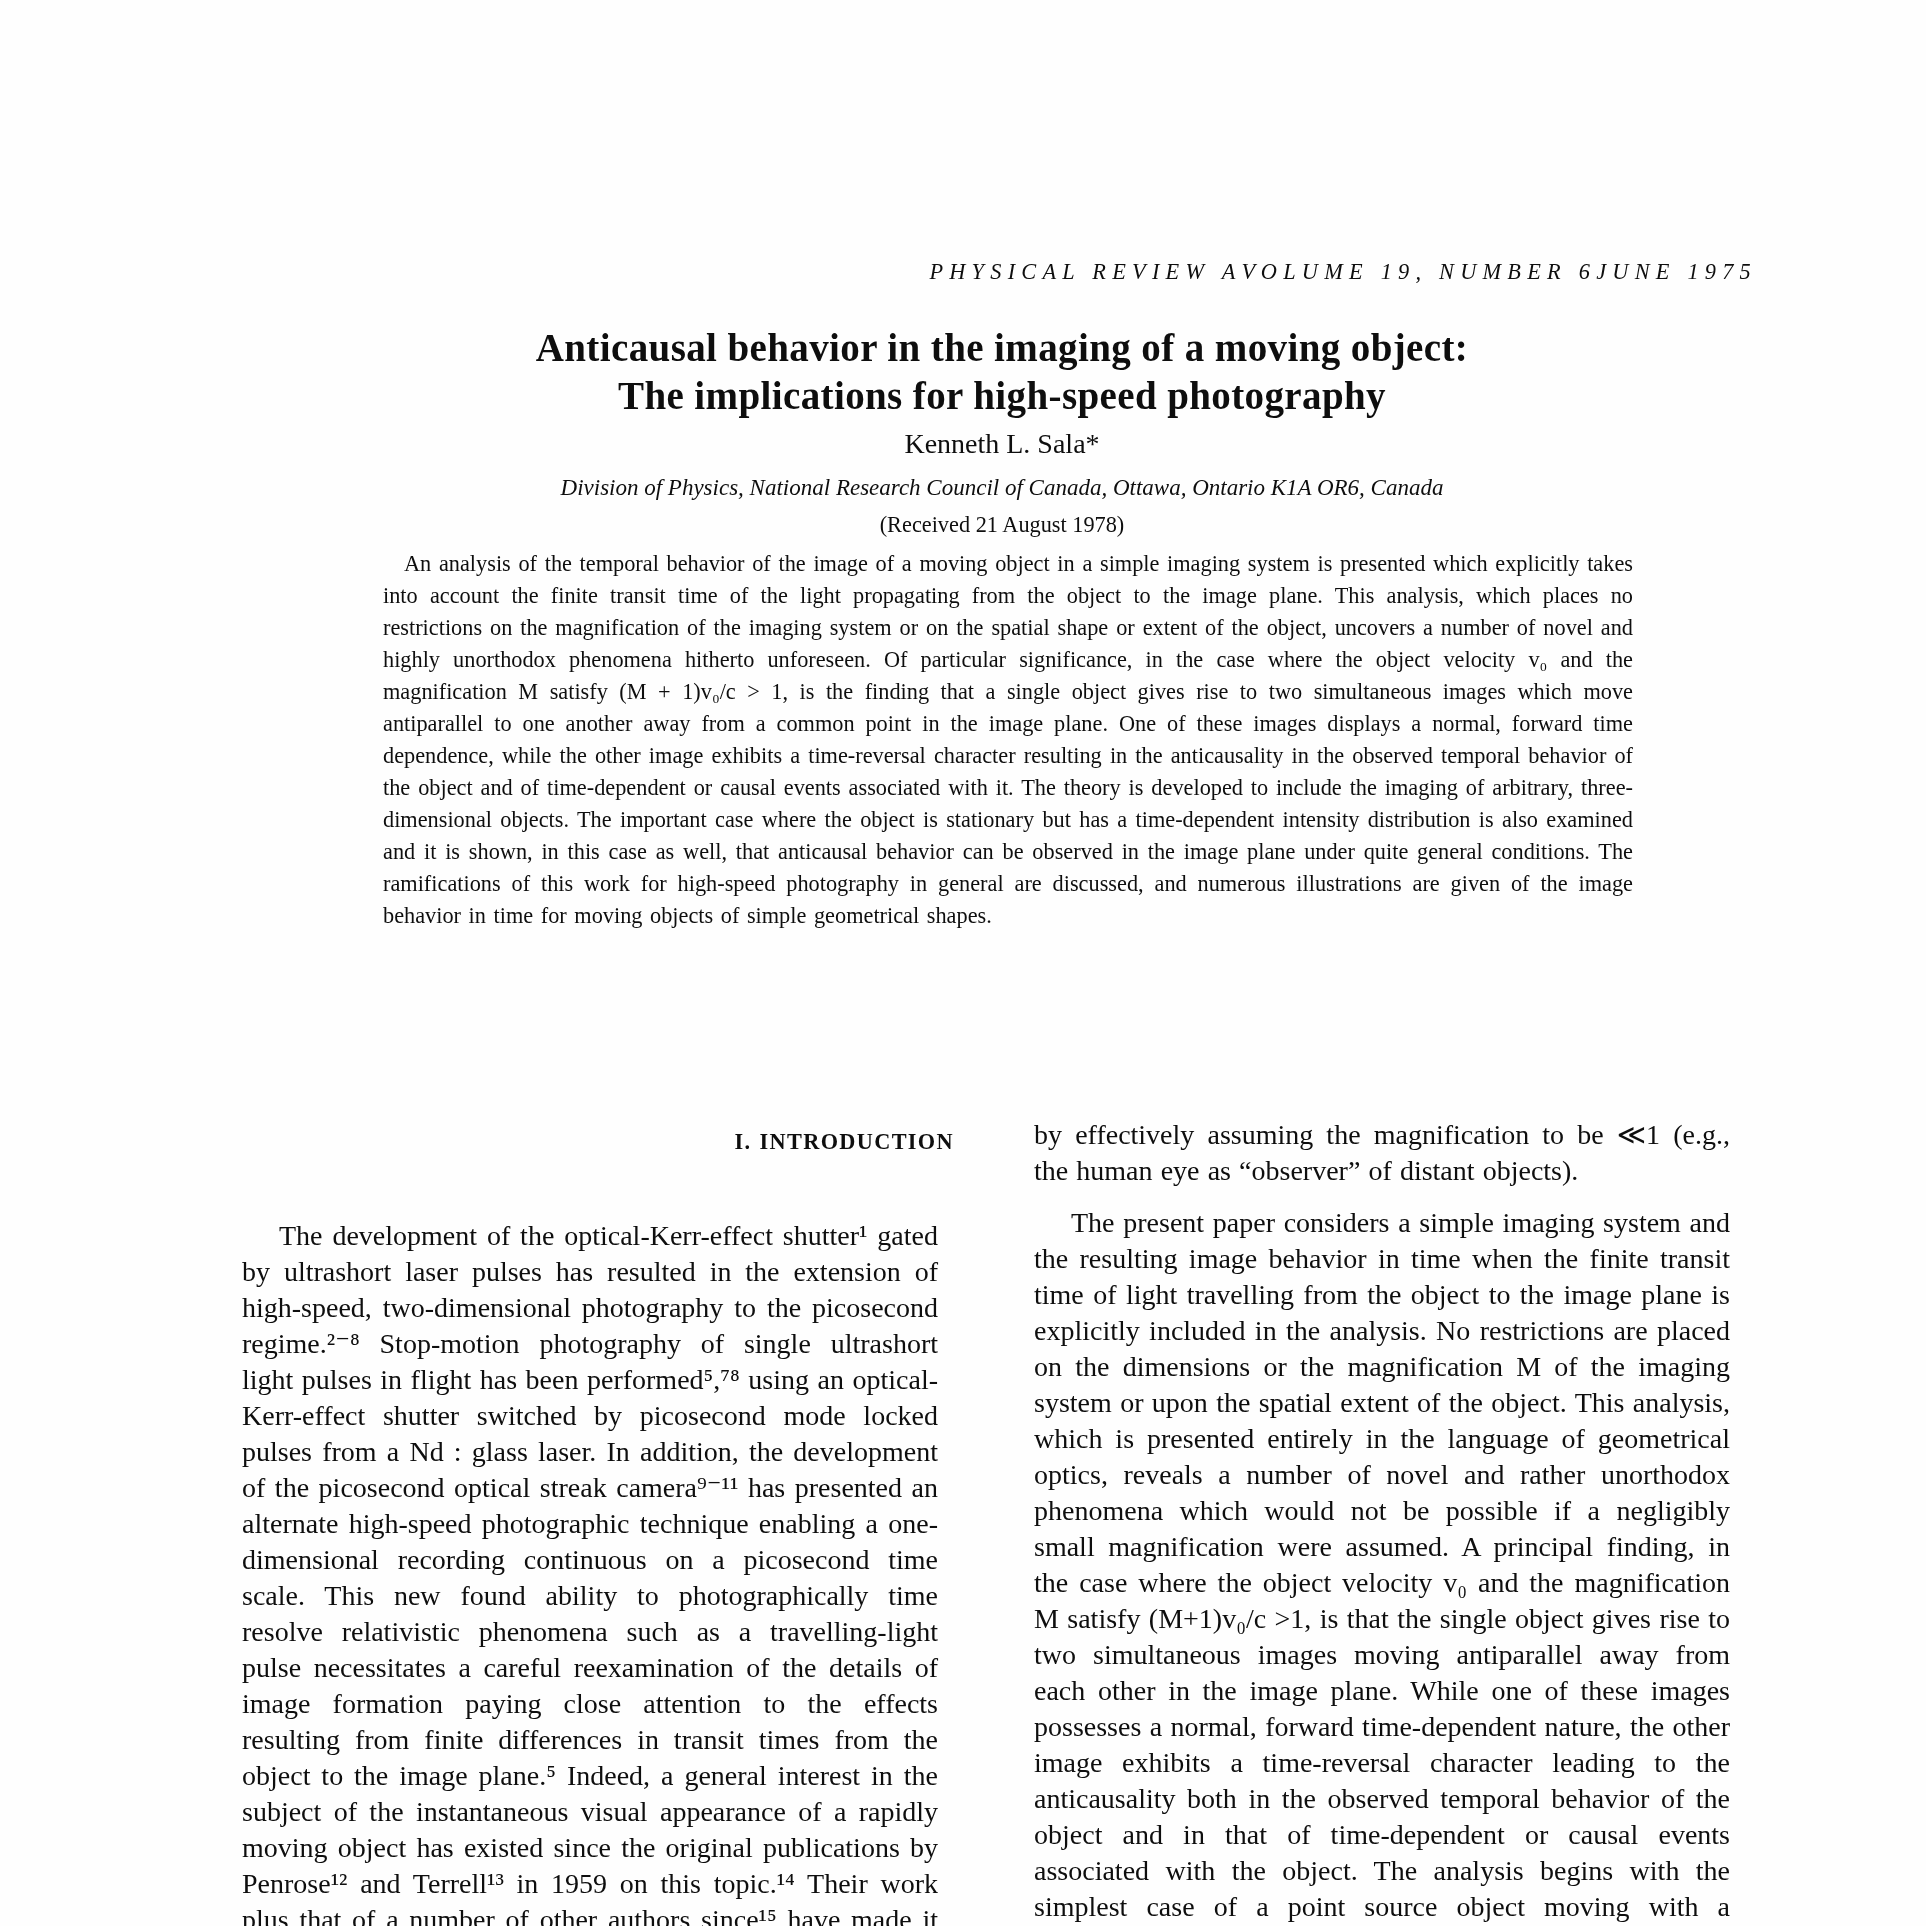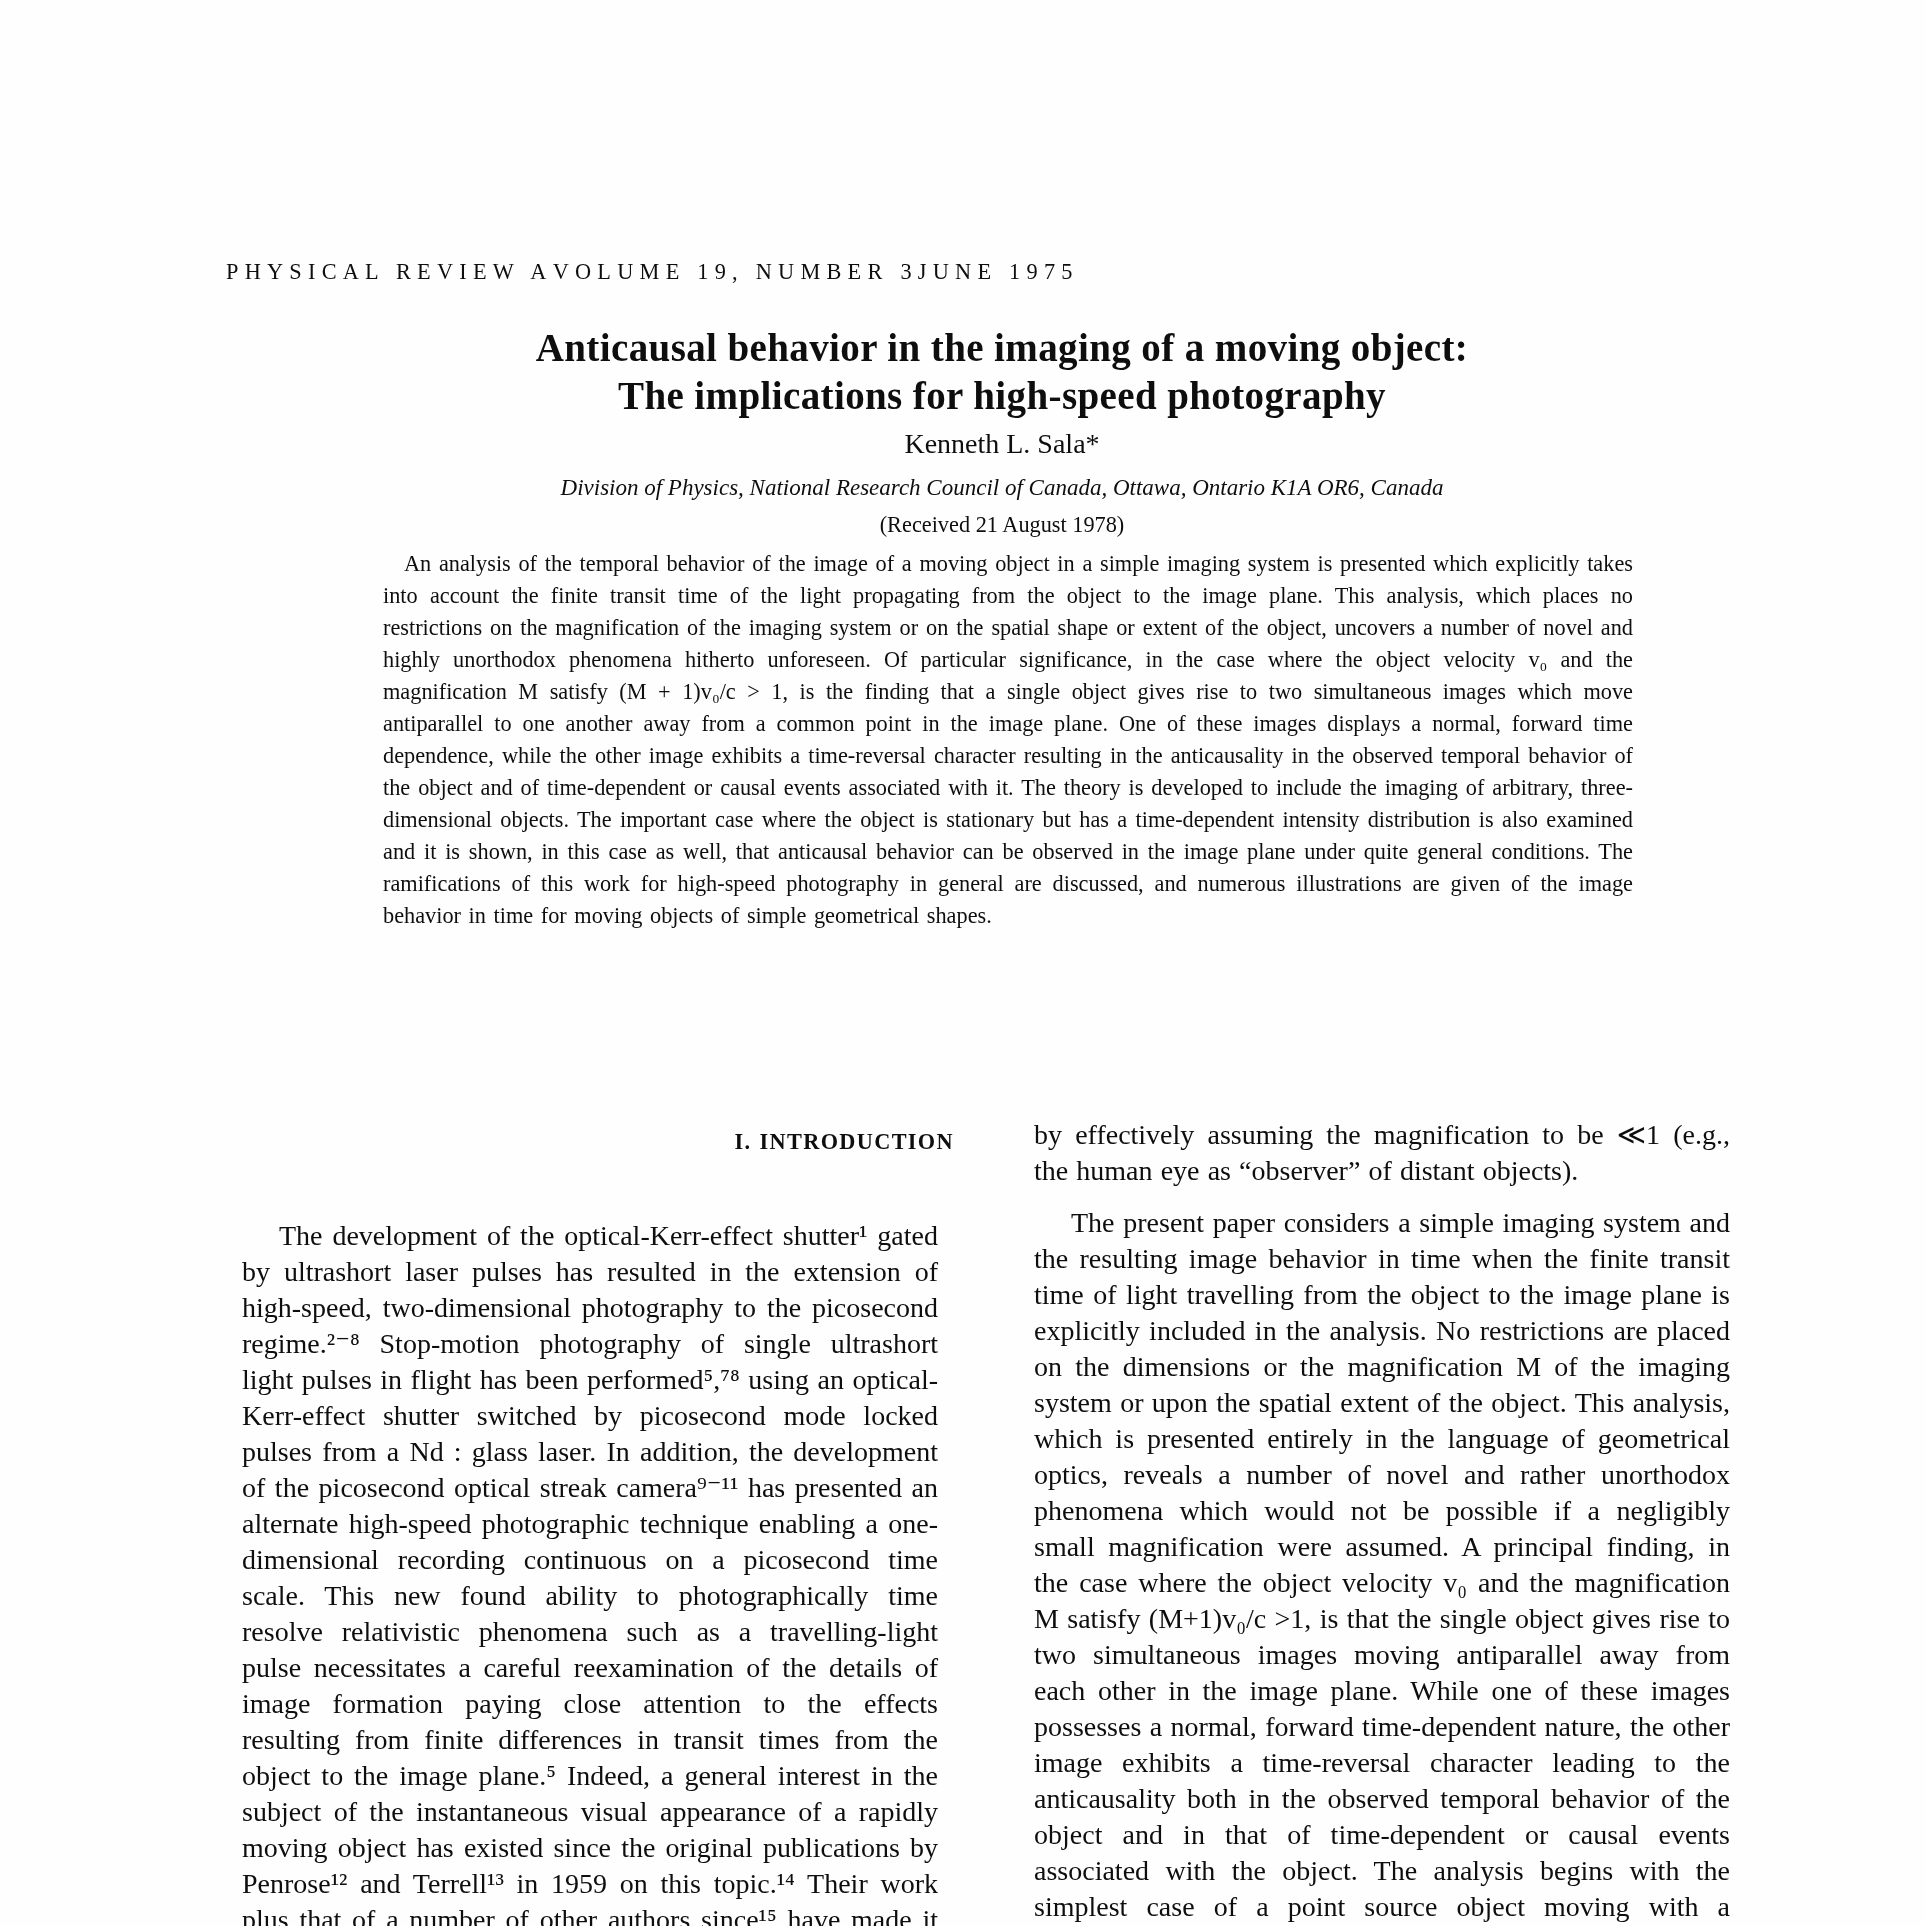--- a/index.html
+++ b/index.html
@@ -17,25 +17,26 @@
     overflow: hidden;
   }
 
   
   .journal-header {
     position: absolute;
     top: 259px;
     left: 226px;
     right: 247px;
     display: flex;
-    justify-content: flex-start;
+    justify-content: flex-end;
     align-items: baseline;
     font-size: 22.3px;
     letter-spacing: 0.28em;
     white-space: nowrap;
+    font-style: italic;
   }
 
   
   .title-block {
     position: absolute;
     top: 324px;
     left: 0;
     width: 100%;
     text-align: center;
     font-size: 39px;
@@ -112,21 +113,21 @@
     text-indent: 37px;
   }
 </style>
 </head>
 <body>
 
 <div class="page">
 
   <div class="journal-header">
     <span>PHYSICAL REVIEW A</span>
-    <span>VOLUME 19, NUMBER 3</span>
+    <span>VOLUME 19, NUMBER 6</span>
     <span>JUNE 1975</span>
   </div>
 
   <div class="title-block">
     <div>Anticausal behavior in the imaging of a moving object:</div>
     <div>The implications for high-speed photography</div>
   </div>
 
   <div class="author-line">Kenneth L. Sala*</div>
   <div class="affiliation-line">Division of Physics, National Research Council of Canada, Ottawa, Ontario K1A OR6, Canada</div>

